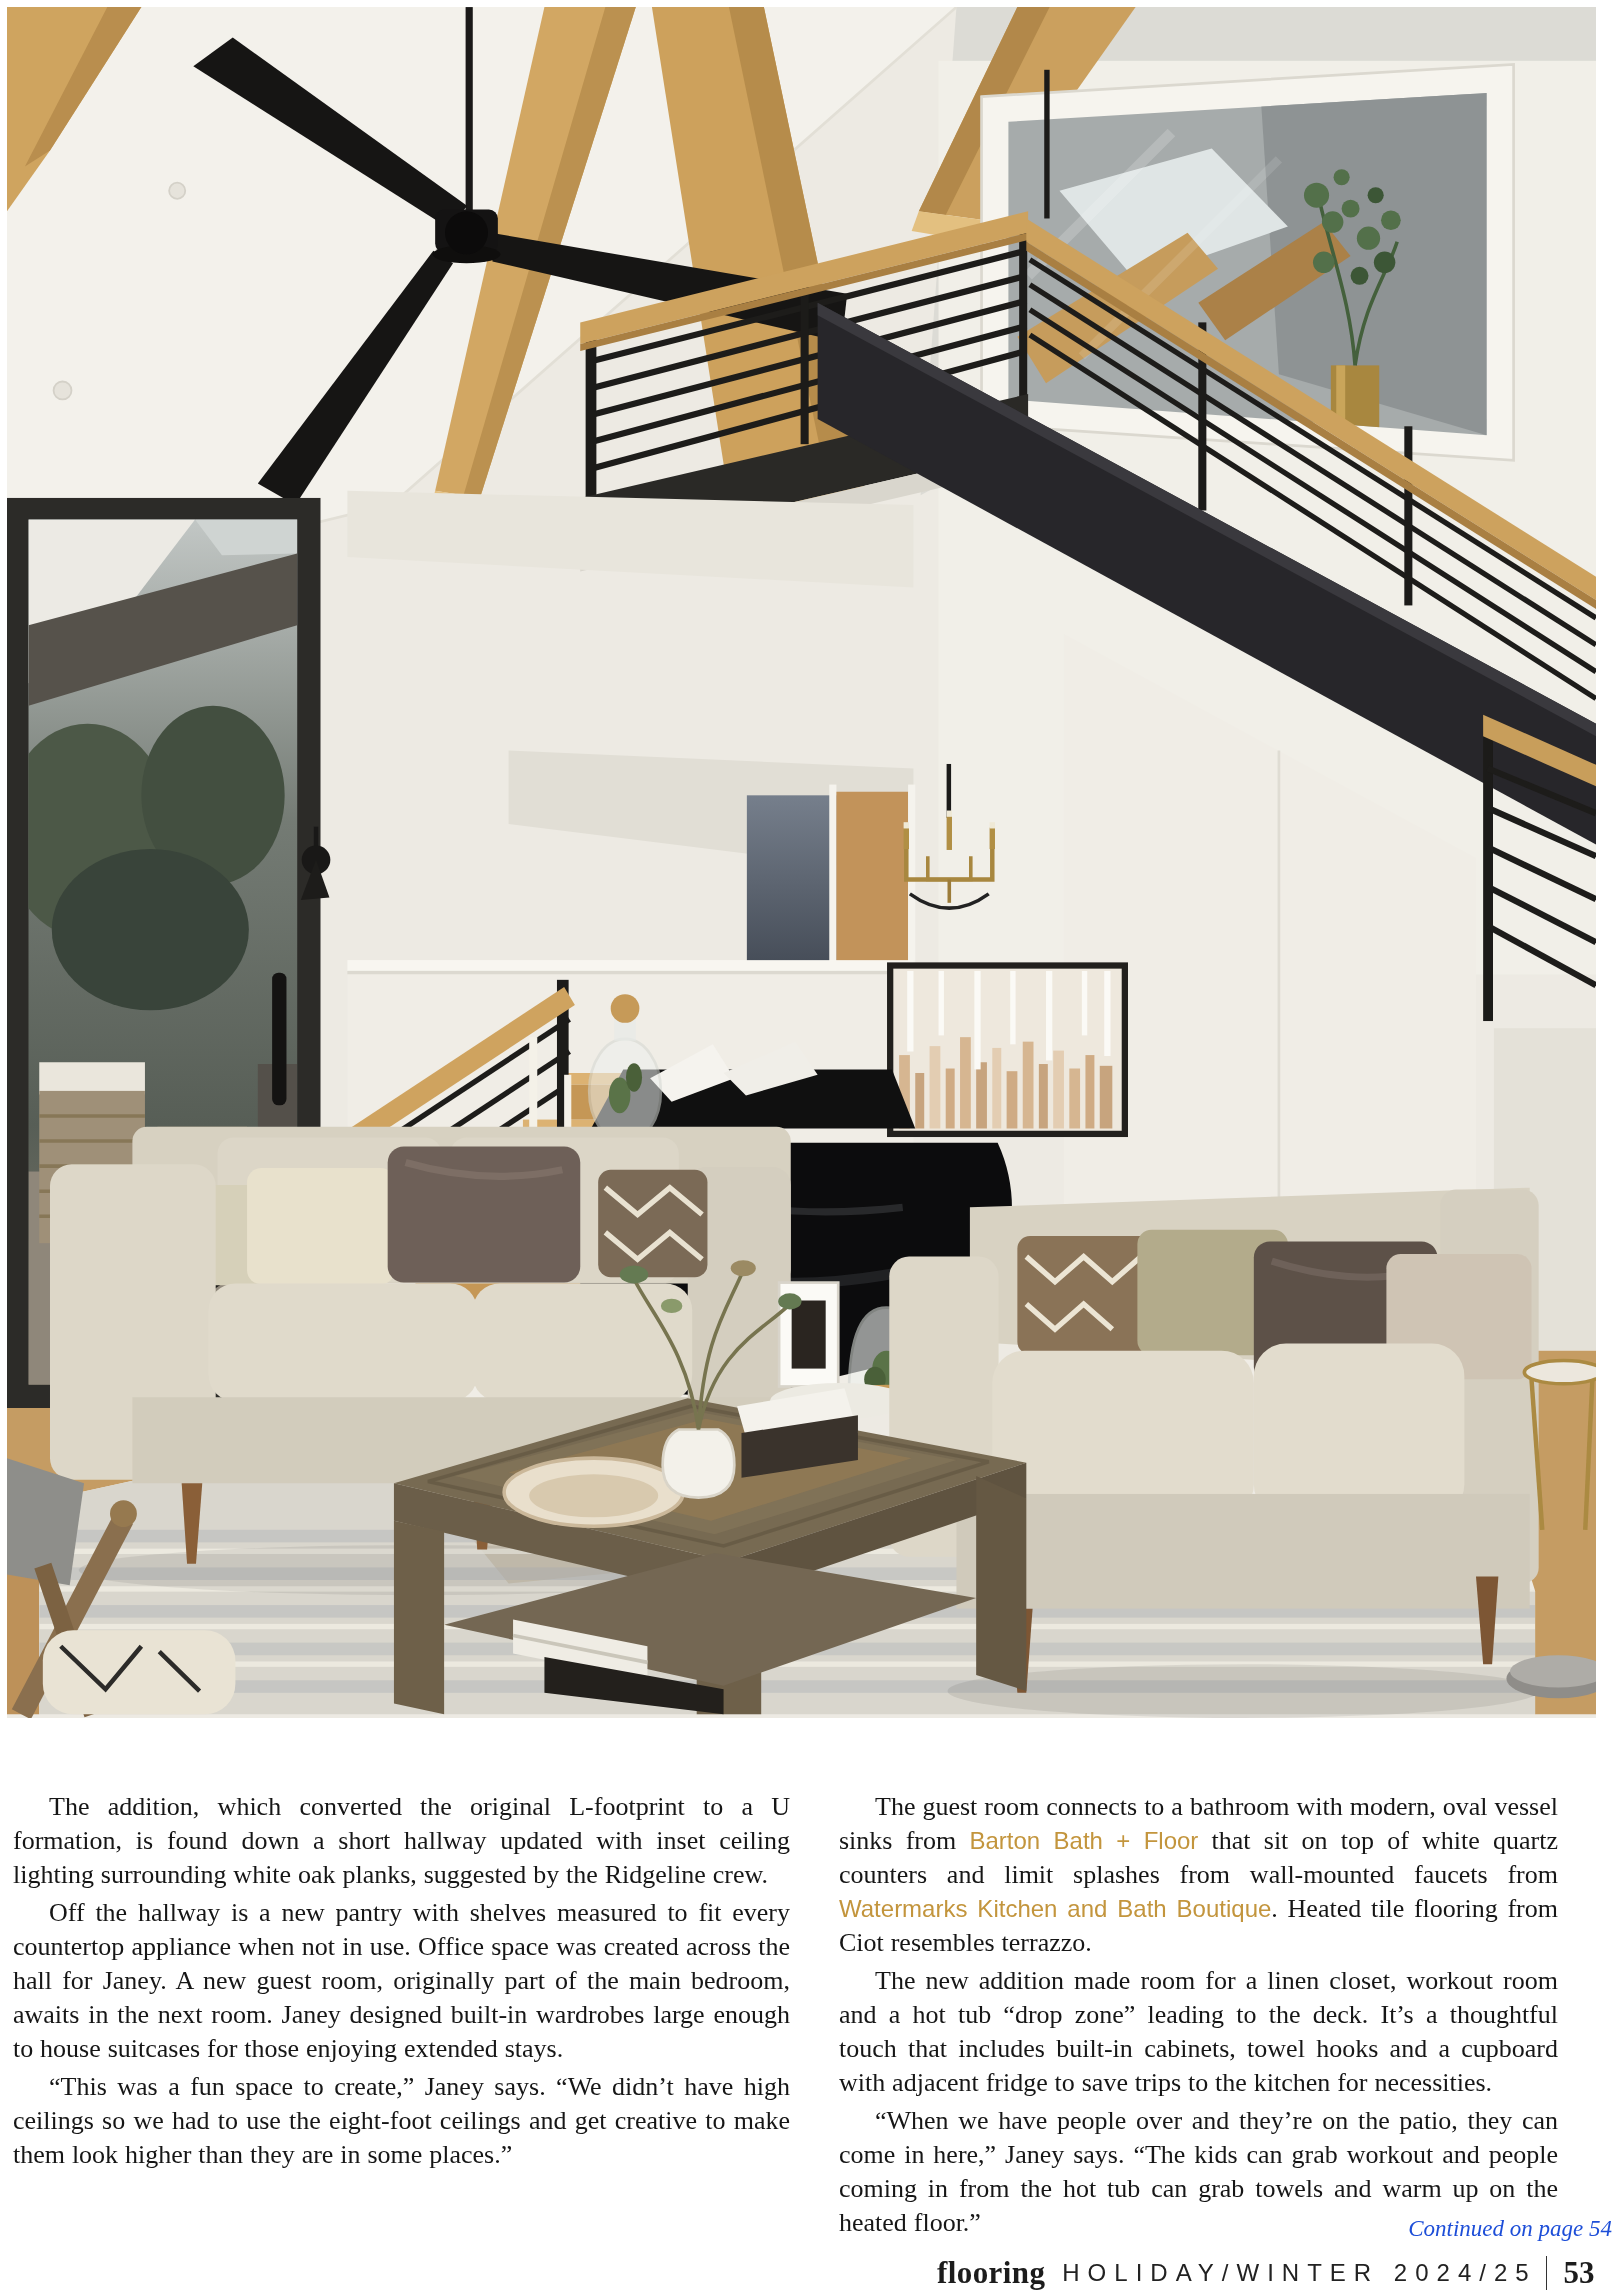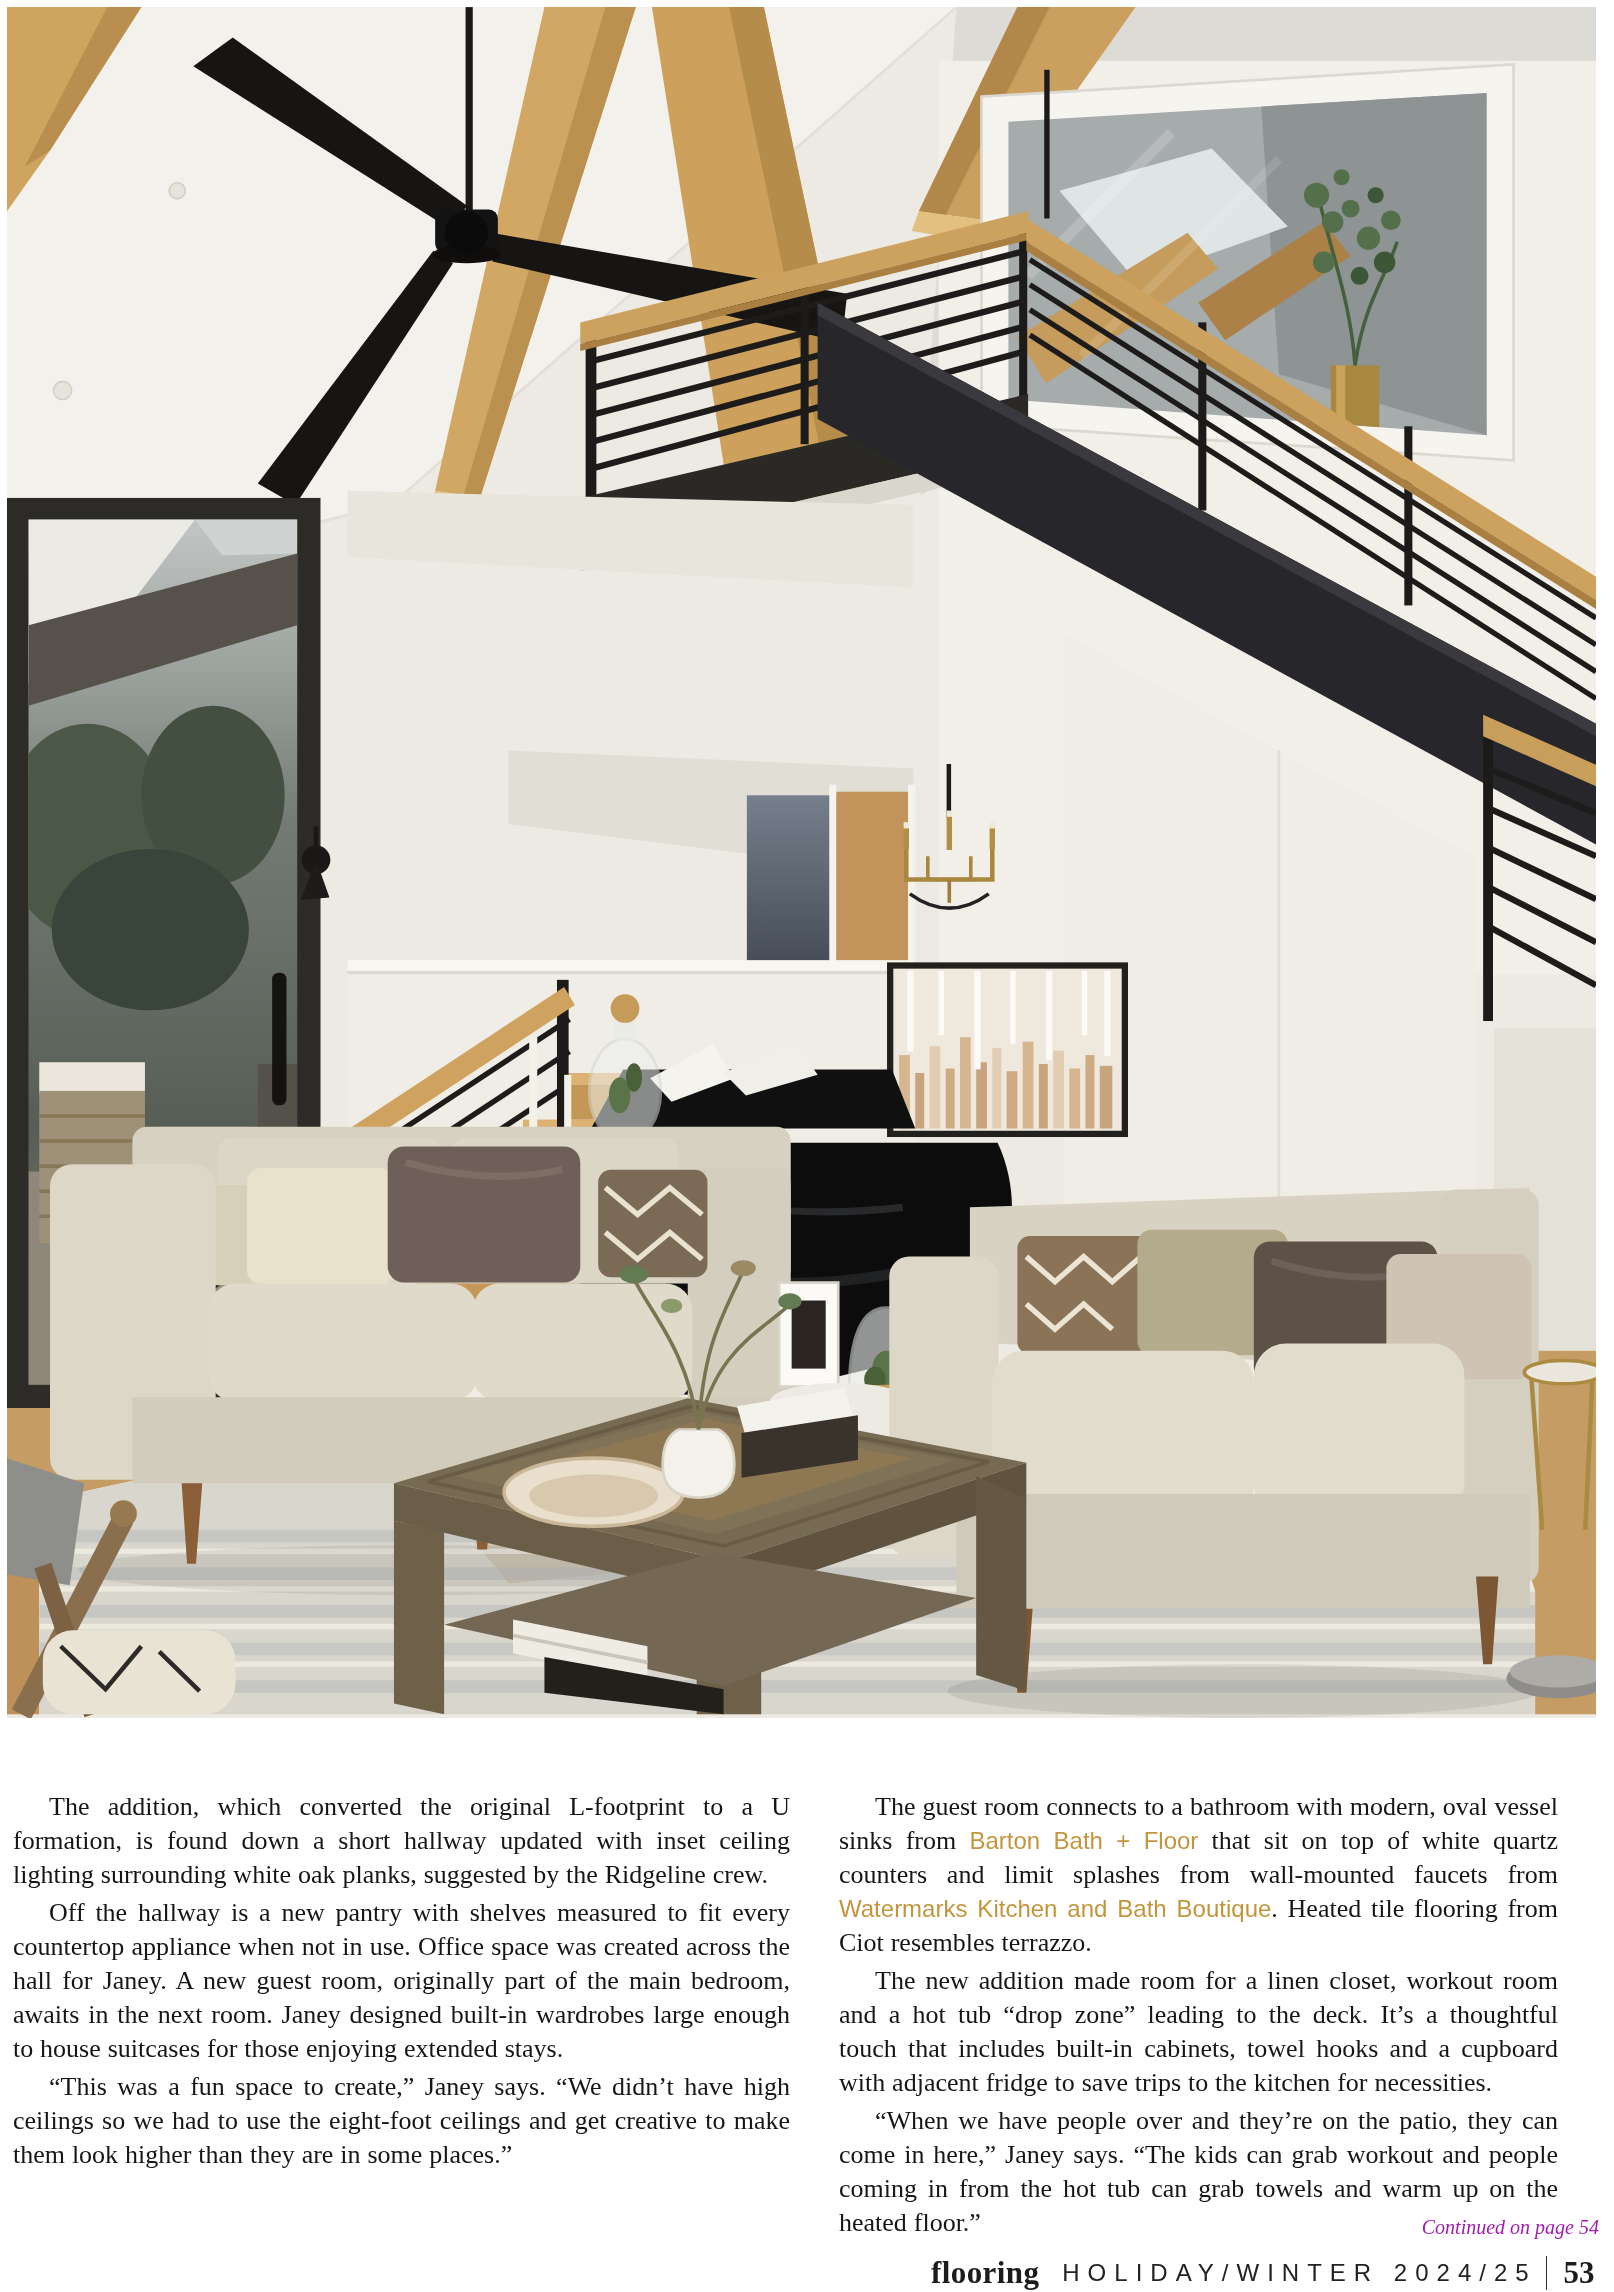--- a/index.html
+++ b/index.html
@@ -6,24 +6,24 @@
   body{width:1615px;height:2293px;position:relative;overflow:hidden;
        font-family:"Liberation Serif", serif;color:#161616;}
   .photo-wrap{position:absolute;left:7.2px;top:7.2px;width:1589px;height:1711px;overflow:hidden;background:#edeae3;}
   .article{position:absolute;top:1786px;}
   .col{position:absolute;top:0;}
   .col-1{left:9px;width:785px;}
   .col-2{left:835px;width:727px;}
   .col p{margin:4px;font-size:26px;line-height:34px;text-align:justify;text-indent:36px;}
   .col p span{word-spacing:0.4px;}
   .brand{font-family:"Liberation Sans", sans-serif;font-weight:normal;font-size:24px;}
-  .continued{position:absolute;right:16px;top:2216px;font-style:italic;font-size:20px;color:#a21caf;}
+  .continued{position:absolute;right:3px;top:2216px;font-style:italic;font-size:23px;color:#1d4ed8;}
   .footer{position:absolute;right:20.6px;top:2255px;display:flex;align-items:center;}
   .footer .brand-name{font-family:"Liberation Serif", serif;font-weight:bold;font-size:31px;letter-spacing:0.4px;color:#1c1c1c;}
-  .footer .issue{font-family:"Liberation Sans", sans-serif;font-size:24px;letter-spacing:8px;color:#222;margin-left:23px;}
+  .footer .issue{font-family:"Liberation Sans", sans-serif;font-size:24px;letter-spacing:8px;color:#222;margin-left:17px;}
   .footer .divider{width:1.8px;height:34px;background:#333;margin:0 16px 0 9px;}
   .footer .pageno{font-family:"Liberation Serif", serif;font-weight:bold;font-size:31px;color:#1c1c1c;}
 </style>
 </head>
 <body>
 
 <div class="photo-wrap">
 <svg width="1589" height="1711" viewBox="0 0 1774 1910" xmlns="http://www.w3.org/2000/svg">
   <defs>
     <linearGradient id="hallgrad" x1="0" y1="0" x2="0" y2="1">

